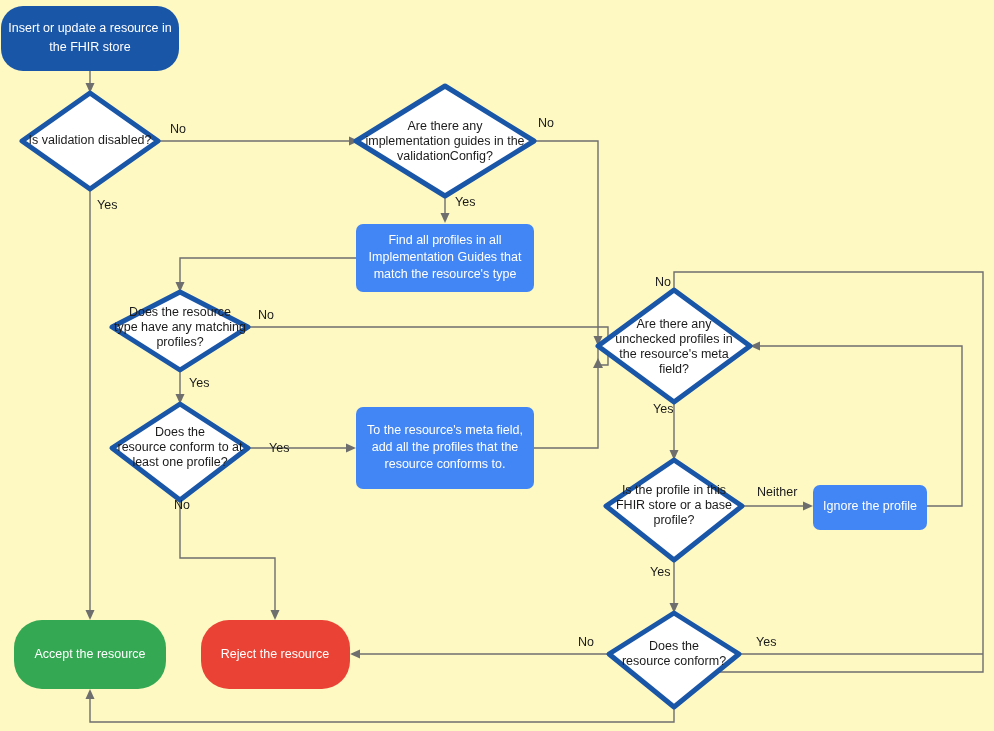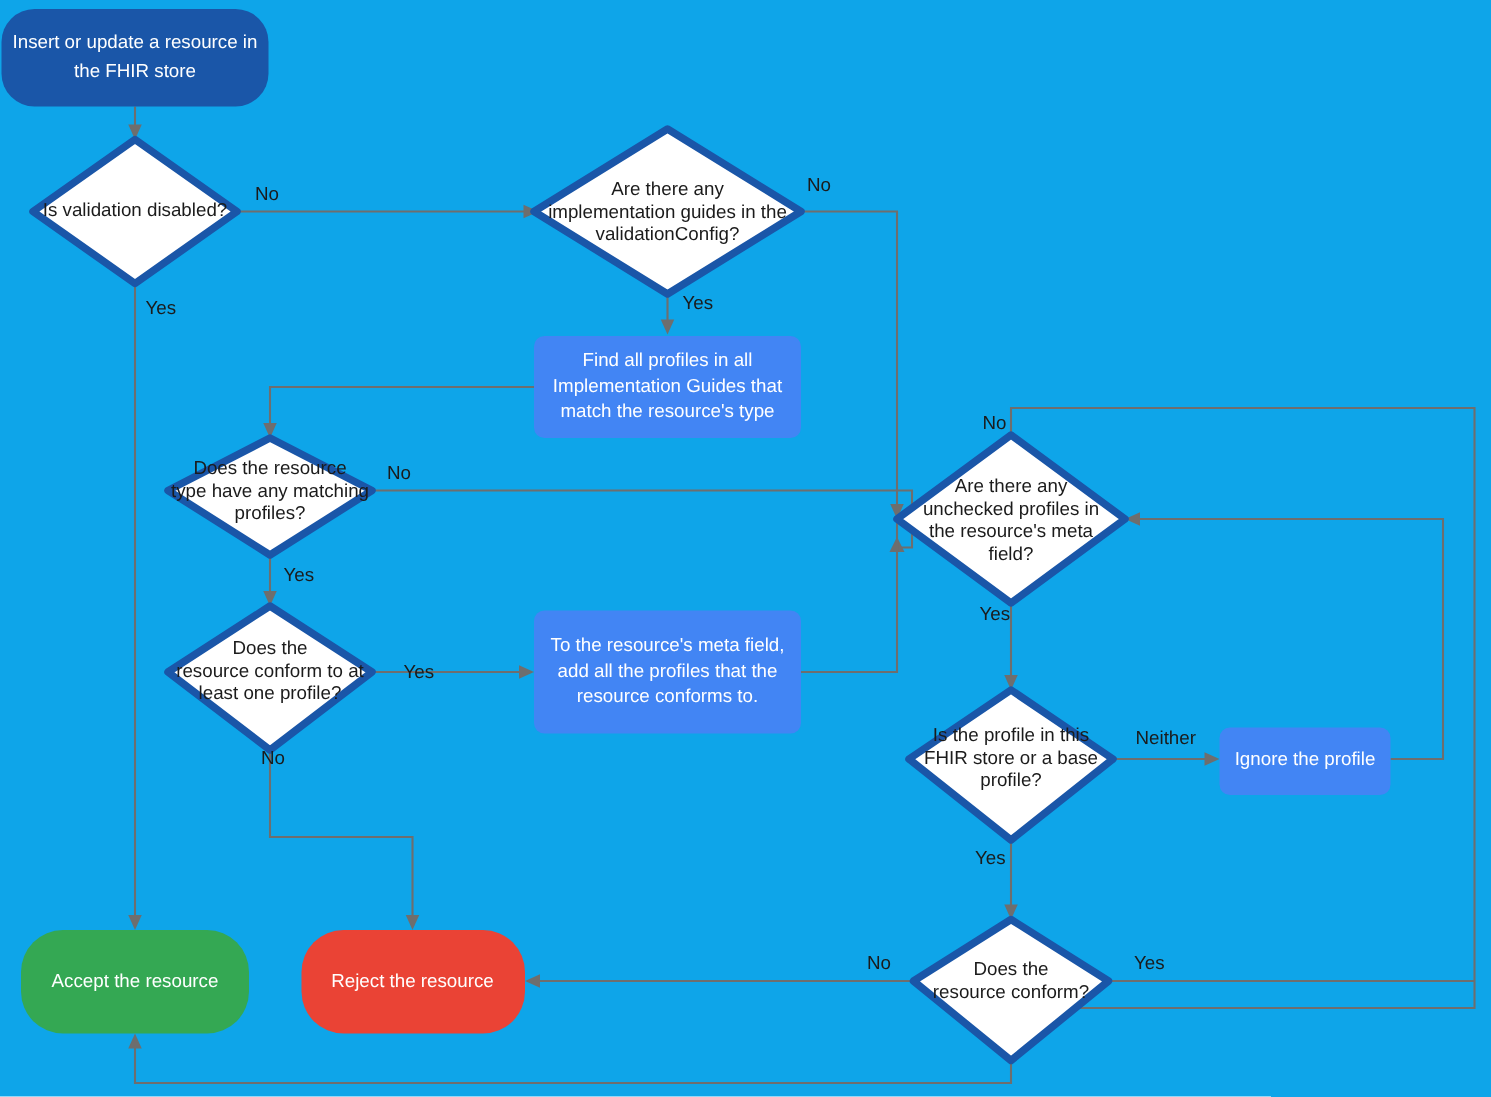--- a/index.html
+++ b/index.html
@@ -10,21 +10,21 @@
   body {
     width: 994px;
     height: 731px;
     font-family: "Liberation Sans", sans-serif;
     overflow: hidden;
   }
   #flow-root {
     position: relative;
     width: 994px;
     height: 731px;
-    background: #0ea5e9;
+    background: #fef9c3;
   }
   svg#flow-svg {
     position: absolute;
     top: 0;
     left: 0;
     width: 994px;
     height: 731px;
     display: block;
   }
   .edge-line {

